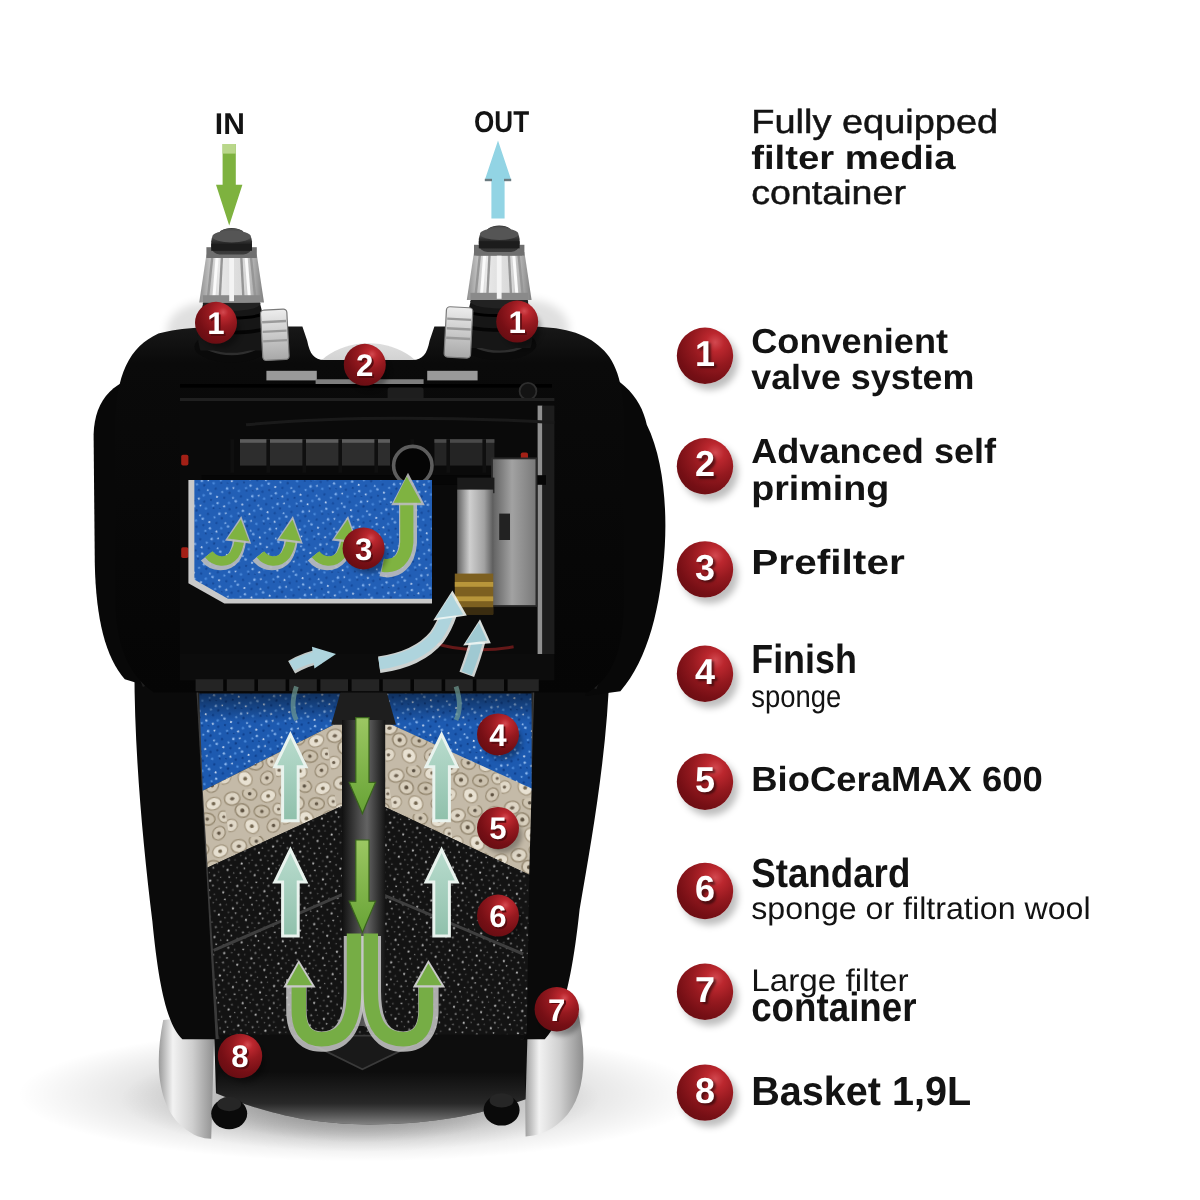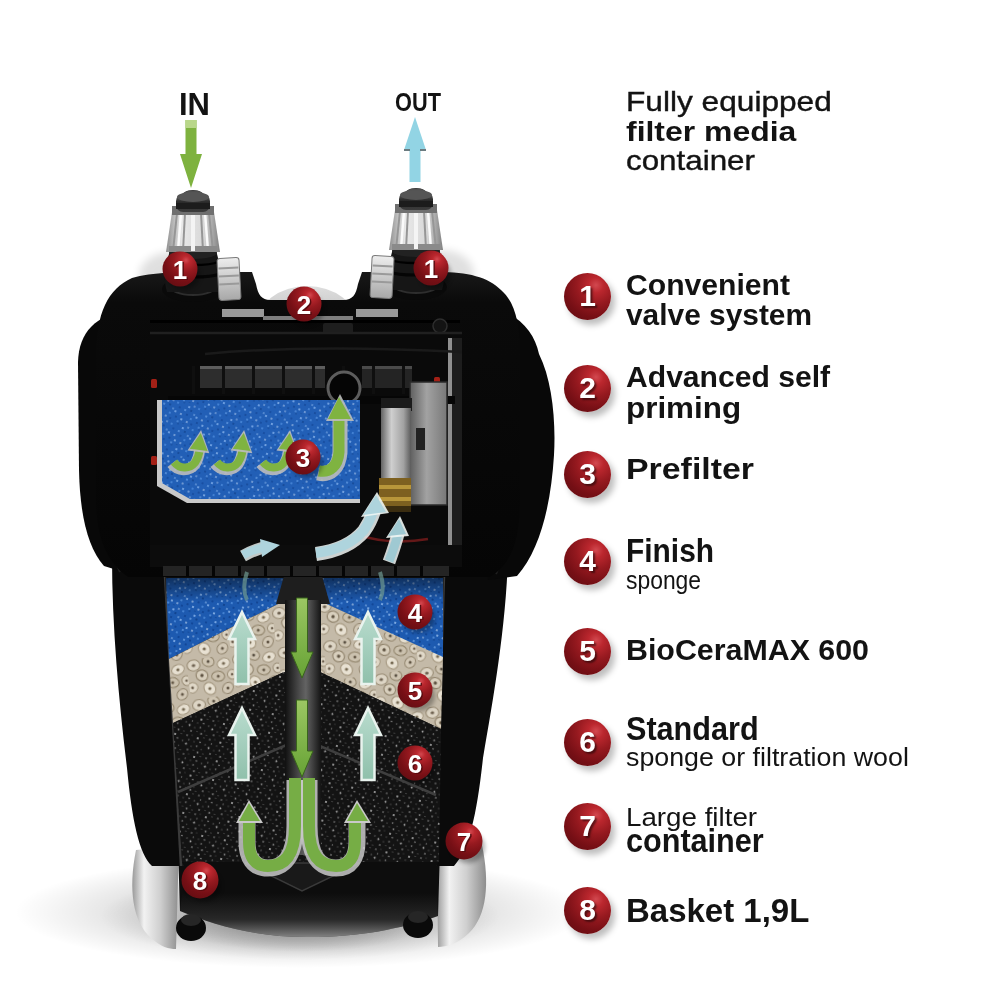--- a/index.html
+++ b/index.html
@@ -466,21 +466,21 @@
         </g>
 <g>
           <ellipse cx="204" cy="886" rx="17" ry="16" fill="#000" opacity="0.3" filter="url(#b2)"></ellipse>
 <circle cx="200" cy="880" r="18.5" fill="url(#ballGrad)"></circle>
 <text x="200" y="889.5" fill="#5a0c10" transform="translate(1.5,1.5)">8</text>
 <text x="200" y="889.5" fill="#fff">8</text>
         </g>
 </g>
 </svg>
 
-<div class="tx" style="left:179px;top:92px;font-size:31px;line-height:25px;font-weight:bold;">IN</div>
+<div class="tx" style="left:179px;top:92px;font-size:25px;line-height:25px;font-weight:bold;">IN</div>
 <div class="tx" style="left:395px;top:90px;font-size:25px;line-height:25px;font-weight:bold;transform:scaleX(0.87);">OUT</div>
 <div class="tx t28" style="top:88px;transform:scaleX(1.13);">Fully equipped</div>
 <div class="tx t28b" style="top:118px;transform:scaleX(1.14);">filter media</div>
 <div class="tx t28" style="top:147px;transform:scaleX(1.12);">container</div>
 <div class="ball" style="left:564px;top:273px;">
       <span>1</span>
     </div>
 <div class="tx b29" style="top:271px;transform:scaleX(1.039);">Convenient</div>
 <div class="tx b29" style="top:301px;transform:scaleX(1.03);">valve system</div>
 <div class="ball" style="left:564px;top:365px;">

